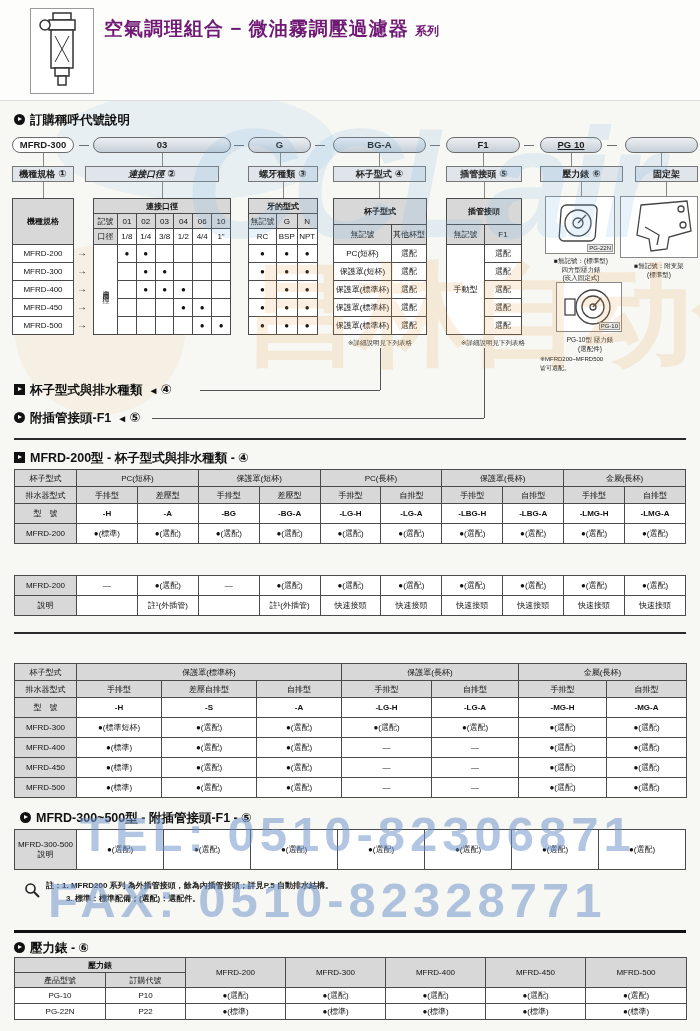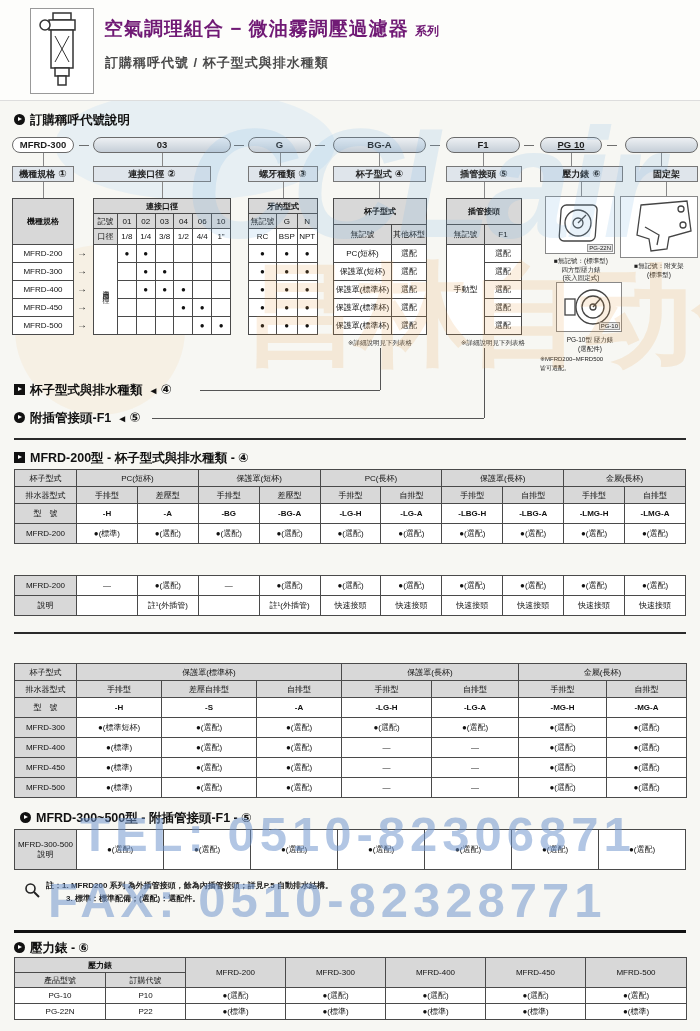--- a/index.html
+++ b/index.html
@@ -88,21 +88,20 @@
           <rect x="18" y="11" width="26" height="10"></rect>
           <circle cx="14" cy="16" r="5"></circle>
           <rect x="20" y="21" width="22" height="38"></rect>
           <path d="M24 27 l14 26 M38 27 l-14 26" stroke-width="1"></path>
           <rect x="24" y="59" width="14" height="8"></rect>
           <rect x="27" y="67" width="8" height="9"></rect>
         </g>
       </svg>
     </div>
     <div class="title"><span>空氣調理組合 − 微油霧調壓過濾器</span> <span class="series">系列</span></div>
-    <div class="subtitle">訂購稱呼代號 / 杯子型式與排水種類</div>
   </div>
 
   <div class="sec" style="left:14px;top:112px;"><span class="mk mk-c"></span><span>訂購稱呼代號說明</span></div>
 
   <div class="pill" style="left:12px;width:62px;background:#fff;">MFRD-300</div>
   <div class="pill" style="left:93px;width:138px;">03</div>
   <div class="pill" style="left:248px;width:63px;">G</div>
   <div class="pill" style="left:333px;width:93px;">BG-A</div>
   <div class="pill" style="left:446px;width:74px;">F1</div>
   <div class="pill" style="left:540px;width:62px;text-decoration:underline;">PG 10</div>
@@ -116,21 +115,21 @@
 
   <div class="tick" style="left:43px;top:153px;height:13px;"></div>
   <div class="tick" style="left:162px;top:153px;height:13px;"></div>
   <div class="tick" style="left:280px;top:153px;height:13px;"></div>
   <div class="tick" style="left:379px;top:153px;height:13px;"></div>
   <div class="tick" style="left:483px;top:153px;height:13px;"></div>
   <div class="tick" style="left:571px;top:153px;height:13px;"></div>
   <div class="tick" style="left:661px;top:153px;height:13px;"></div>
 
   <div class="olabel" style="left:12px;width:62px;"><span>機種規格</span><span class="num">①</span></div>
-  <div class="olabel" style="left:93px;width:118px;"><span>連接口徑</span><span class="num">②</span></div>
+  <div class="olabel" style="left:85px;width:134px;font-style:italic;"><span>連接口徑</span><span class="num">②</span></div>
   <div class="olabel" style="left:248px;width:70px;"><span>螺牙種類</span><span class="num">③</span></div>
   <div class="olabel" style="left:333px;width:93px;"><span>杯子型式</span><span class="num">④</span></div>
   <div class="olabel" style="left:446px;width:76px;"><span>插管接頭</span><span class="num">⑤</span></div>
   <div class="olabel" style="left:540px;width:83px;"><span>壓力錶</span><span class="num">⑥</span></div>
   <div class="olabel" style="left:635px;width:63px;"><span>固定架</span></div>
 
   <div class="tick" style="left:43px;top:182px;height:16px;"></div>
   <div class="tick" style="left:162px;top:182px;height:16px;"></div>
   <div class="tick" style="left:283px;top:182px;height:16px;"></div>
   <div class="tick" style="left:379px;top:182px;height:16px;"></div>

